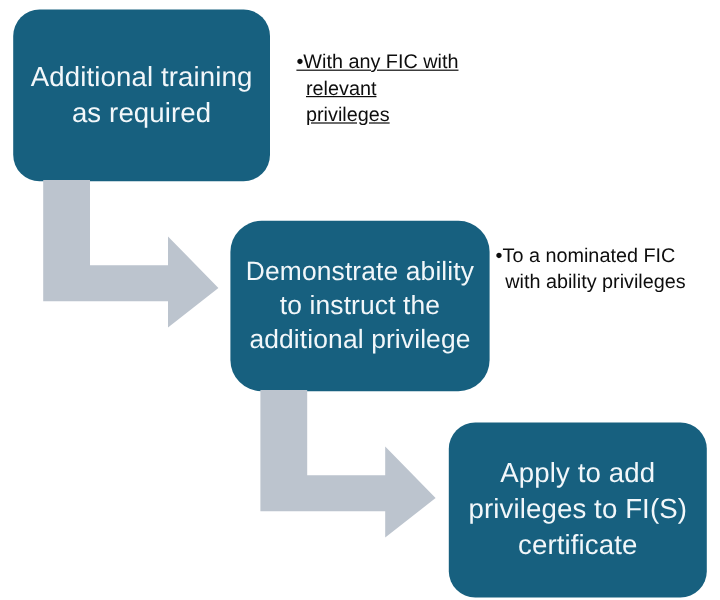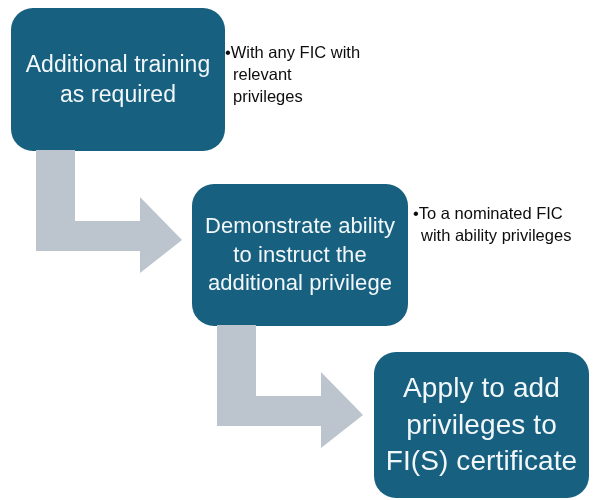--- a/index.html
+++ b/index.html
@@ -39,45 +39,46 @@
     width: 100%;
   }
 
   #node-1 {
     left: 11px;  top: 8px;   width: 214px; height: 143px;
     font-size: 23px;
   }
   #node-2 {
     left: 192px; top: 184px; width: 216px; height: 142px;
     font-size: 22px;
+    border-radius: 26px;
   }
   #node-3 {
     left: 374px; top: 352px; width: 215px; height: 146px;
-    font-size: 28px;
+    font-size: 23px;
   }
 
   
   .arrow-svg {
     position: absolute;
     overflow: visible;
   }
   #arrow-1 { left: 36px;  top: 150px; }
   #arrow-2 { left: 217px; top: 325px; }
 
   
   .annotation {
     position: absolute;
     color: #0d0d0d;
     font-size: 16.5px;
     line-height: 1.33;
     white-space: pre-line;
     text-indent: -8px;
     padding-left: 8px;
   }
-  #annotation-1 { left: 225px; top: 42px;  width: 130px; }
+  #annotation-1 { left: 247px; top: 42px;  width: 130px; text-decoration: underline; }
   #annotation-2 { left: 413px; top: 203px; width: 155px; }
 </style>
 </head>
 <body>
 
 <div id="diagram">
 
   <div class="node" id="node-1" style="background:#17607f">
     <span class="node-label">Additional training as required</span>
   </div>

